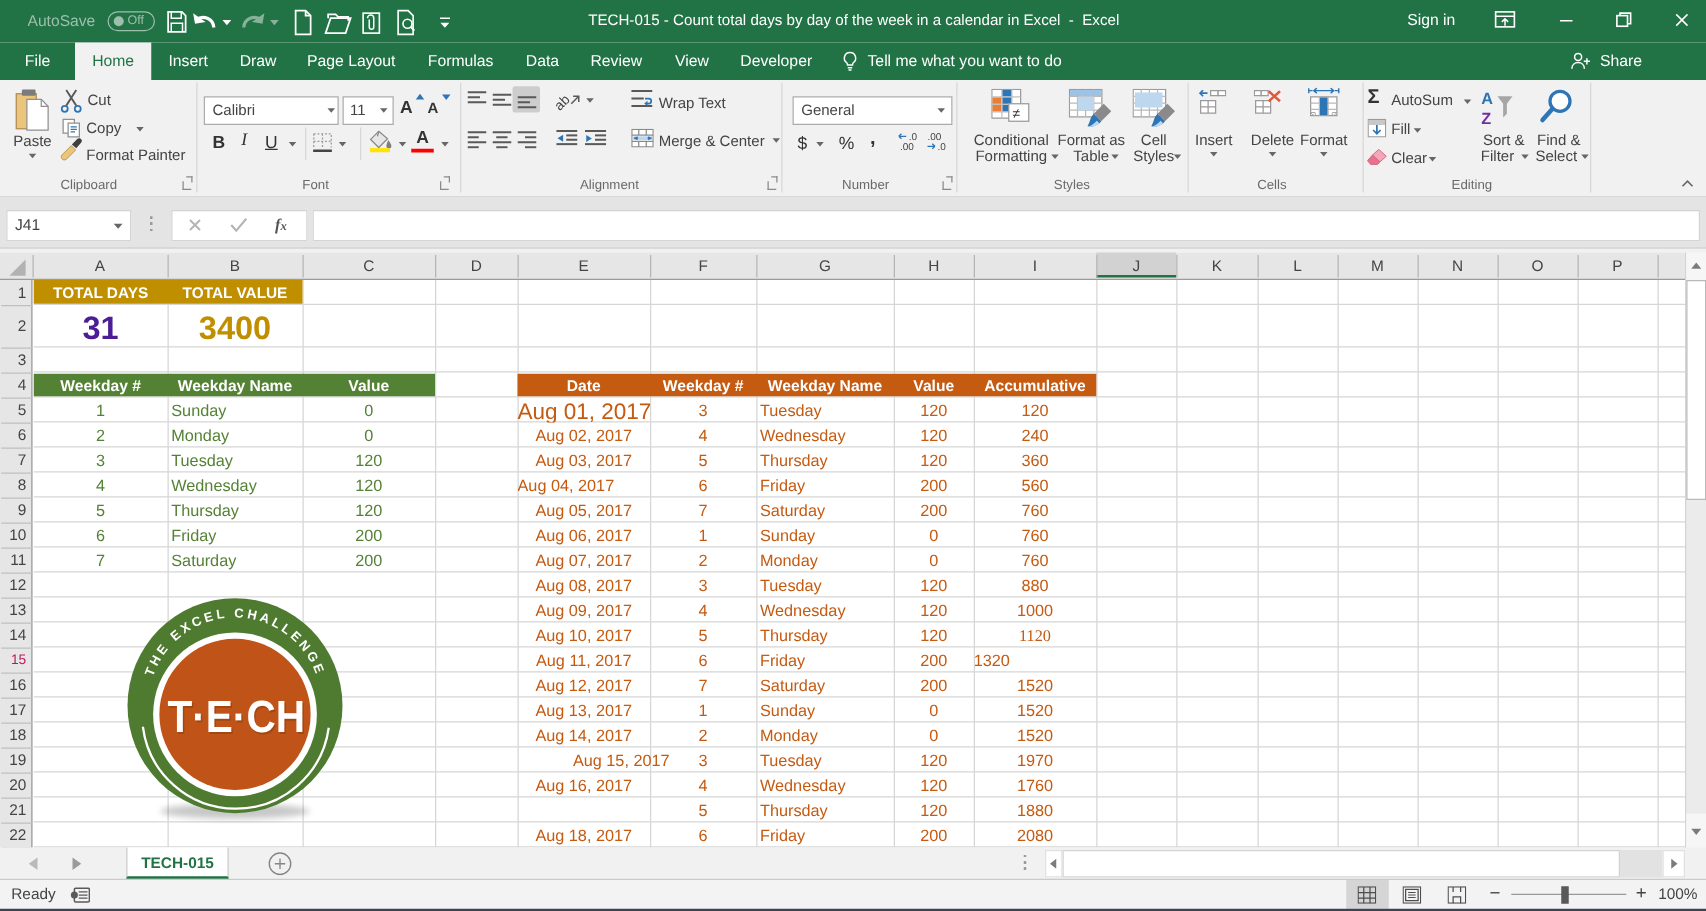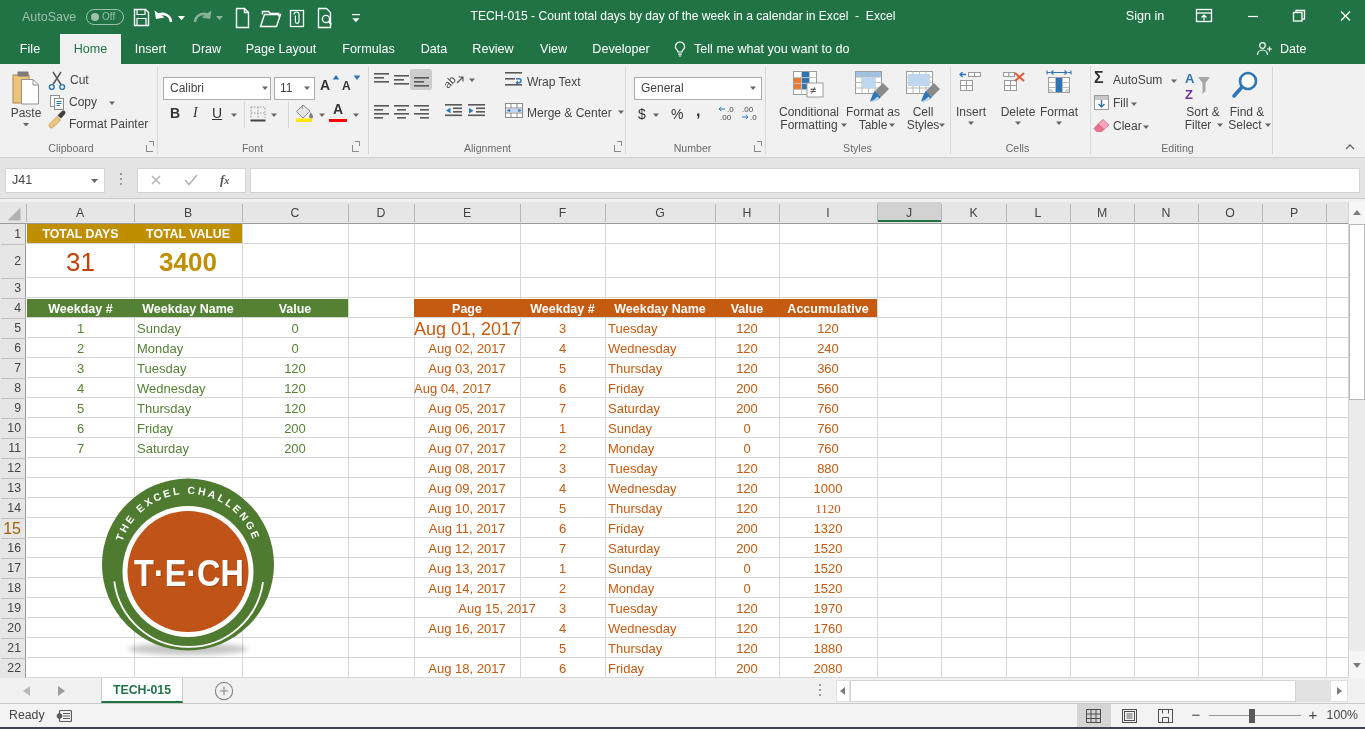--- a/index.html
+++ b/index.html
@@ -87,21 +87,21 @@
 </g>
   </svg>
 <div class="tabtxt" style="left:694px;top:34px;width:200px;text-align:left">Tell me what you want to do</div>
 <svg class="abs" style="left:1256px;top:41px" width="18" height="16" viewBox="0 0 18 16">
 <g stroke="#fff" fill="none" stroke-width="1.2">
 <circle cx="6.5" cy="4.5" r="2.8"></circle>
       <path d="M1.5 14 c0-3 2.2-5 5-5 s5 2 5 5"></path>
 <path d="M13.5 5.5 v5 m-2.5 -2.5 h5"></path>
 </g>
   </svg>
-<div class="tabtxt" style="left:1280px;top:34px;width:46px;text-align:left">Date</div>
+<div class="tabtxt" style="left:1280px;top:34px;width:46px;text-align:left">Share</div>
 <div class="abs" style="left:0;top:64px;width:1365px;height:94px;background:#f1f1f1;border-bottom:1px solid #cfcfcf"></div>
 <div class="gsep" style="left:157px"></div>
 <div class="gsep" style="left:368px"></div>
 <div class="gsep" style="left:625px"></div>
 <div class="gsep" style="left:765px"></div>
 <div class="gsep" style="left:950px"></div>
 <div class="gsep" style="left:1090px"></div>
 <div class="gsep" style="left:1272px"></div>
 <div class="glab" style="left:14px;width:114px">Clipboard</div>
 <div class="glab" style="left:180px;width:145px">Font</div>
@@ -506,21 +506,21 @@
 <div class="c" style="left:0;top:418px;width:21px;height:20px;line-height:21px;font-size:12.3px;color:#444;text-align:right">10</div>
 <div class="abs" style="left:1px;top:438px;width:25px;height:1px;background:#c0c0c0"></div>
 <div class="c" style="left:0;top:438px;width:21px;height:20px;line-height:21px;font-size:12.3px;color:#444;text-align:right">11</div>
 <div class="abs" style="left:1px;top:458px;width:25px;height:1px;background:#c0c0c0"></div>
 <div class="c" style="left:0;top:458px;width:21px;height:20px;line-height:21px;font-size:12.3px;color:#444;text-align:right">12</div>
 <div class="abs" style="left:1px;top:478px;width:25px;height:1px;background:#c0c0c0"></div>
 <div class="c" style="left:0;top:478px;width:21px;height:20px;line-height:21px;font-size:12.3px;color:#444;text-align:right">13</div>
 <div class="abs" style="left:1px;top:498px;width:25px;height:1px;background:#c0c0c0"></div>
 <div class="c" style="left:0;top:498px;width:21px;height:20px;line-height:21px;font-size:12.3px;color:#444;text-align:right">14</div>
 <div class="abs" style="left:1px;top:518px;width:25px;height:1px;background:#c0c0c0"></div>
-<div class="c" style="left:0;top:518px;width:21px;height:20px;line-height:21px;font-size:16px;color:#a16207;text-align:right">15</div>
+<div class="c" style="left:0;top:518px;width:21px;height:20px;line-height:21px;font-size:11px;color:#be185d;text-align:right">15</div>
 <div class="abs" style="left:1px;top:538px;width:25px;height:1px;background:#c0c0c0"></div>
 <div class="c" style="left:0;top:538px;width:21px;height:20px;line-height:21px;font-size:12.3px;color:#444;text-align:right">16</div>
 <div class="abs" style="left:1px;top:558px;width:25px;height:1px;background:#c0c0c0"></div>
 <div class="c" style="left:0;top:558px;width:21px;height:20px;line-height:21px;font-size:12.3px;color:#444;text-align:right">17</div>
 <div class="abs" style="left:1px;top:578px;width:25px;height:1px;background:#c0c0c0"></div>
 <div class="c" style="left:0;top:578px;width:21px;height:20px;line-height:21px;font-size:12.3px;color:#444;text-align:right">18</div>
 <div class="abs" style="left:1px;top:598px;width:25px;height:1px;background:#c0c0c0"></div>
 <div class="c" style="left:0;top:598px;width:21px;height:20px;line-height:21px;font-size:12.3px;color:#444;text-align:right">19</div>
 <div class="abs" style="left:1px;top:618px;width:25px;height:1px;background:#c0c0c0"></div>
 <div class="c" style="left:0;top:618px;width:21px;height:20px;line-height:21px;font-size:12.3px;color:#444;text-align:right">20</div>
@@ -565,28 +565,28 @@
 <div class="hl" style="left:27px;top:557px;width:1321px"></div>
 <div class="hl" style="left:27px;top:577px;width:1321px"></div>
 <div class="hl" style="left:27px;top:597px;width:1321px"></div>
 <div class="hl" style="left:27px;top:617px;width:1321px"></div>
 <div class="hl" style="left:27px;top:637px;width:1321px"></div>
 <div class="hl" style="left:27px;top:657px;width:1321px"></div>
 <div class="hl" style="left:27px;top:677px;width:1321px"></div>
 <div class="abs" style="left:27px;top:224px;width:215px;height:19px;background:#BF8F00"></div>
 <div class="c" style="left:27px;top:224.5px;width:107px;height:19.5px;line-height:19.5px;color:#fff;text-align:center;font-size:12.3px;font-weight:bold;">TOTAL DAYS</div>
 <div class="c" style="left:134px;top:224.5px;width:108px;height:19.5px;line-height:19.5px;color:#fff;text-align:center;font-size:12.3px;font-weight:bold;">TOTAL VALUE</div>
-<div class="c" style="left:27px;top:246px;width:107px;height:32px;line-height:32px;color:#c2410c;text-align:center;font-size:26px;font-weight:normal;">31</div>
+<div class="c" style="left:27px;top:246px;width:107px;height:32px;line-height:32px;color:#4c1d95;text-align:center;font-size:26px;font-weight:bold;">31</div>
 <div class="c" style="left:134px;top:246px;width:108px;height:32px;line-height:32px;color:#BF8F00;text-align:center;font-size:26px;font-weight:bold;">3400</div>
 <div class="abs" style="left:27px;top:299px;width:321px;height:18px;background:#548235"></div>
 <div class="c" style="left:27px;top:299.5px;width:107px;height:18.5px;line-height:18.5px;color:#fff;text-align:center;font-size:12.5px;font-weight:bold;">Weekday #</div>
 <div class="c" style="left:134px;top:299.5px;width:108px;height:18.5px;line-height:18.5px;color:#fff;text-align:center;font-size:12.5px;font-weight:bold;">Weekday Name</div>
 <div class="c" style="left:242px;top:299.5px;width:106px;height:18.5px;line-height:18.5px;color:#fff;text-align:center;font-size:12.5px;font-weight:bold;">Value</div>
 <div class="abs" style="left:414px;top:299px;width:463px;height:18px;background:#C55A11"></div>
-<div class="c" style="left:414px;top:299.5px;width:106px;height:18.5px;line-height:18.5px;color:#fff;text-align:center;font-size:12.5px;font-weight:bold;">Page</div>
+<div class="c" style="left:414px;top:299.5px;width:106px;height:18.5px;line-height:18.5px;color:#fff;text-align:center;font-size:12.5px;font-weight:bold;">Date</div>
 <div class="c" style="left:520px;top:299.5px;width:85px;height:18.5px;line-height:18.5px;color:#fff;text-align:center;font-size:12.5px;font-weight:bold;">Weekday #</div>
 <div class="c" style="left:605px;top:299.5px;width:110px;height:18.5px;line-height:18.5px;color:#fff;text-align:center;font-size:12.5px;font-weight:bold;">Weekday Name</div>
 <div class="c" style="left:715px;top:299.5px;width:64px;height:18.5px;line-height:18.5px;color:#fff;text-align:center;font-size:12.5px;font-weight:bold;">Value</div>
 <div class="c" style="left:779px;top:299.5px;width:98px;height:18.5px;line-height:18.5px;color:#fff;text-align:center;font-size:12.5px;font-weight:bold;">Accumulative</div>
 <div class="c" style="left:27px;top:319.5px;width:107px;height:18.5px;line-height:18.5px;color:#548235;text-align:center;font-size:13px;">1</div>
 <div class="c" style="left:136px;top:319.5px;width:106px;height:18.5px;line-height:18.5px;color:#548235;text-align:left;font-size:13px;padding-left:1px;">Sunday</div>
 <div class="c" style="left:242px;top:319.5px;width:106px;height:18.5px;line-height:18.5px;color:#548235;text-align:center;font-size:13px;">0</div>
 <div class="c" style="left:27px;top:339.5px;width:107px;height:18.5px;line-height:18.5px;color:#548235;text-align:center;font-size:13px;">2</div>
 <div class="c" style="left:136px;top:339.5px;width:106px;height:18.5px;line-height:18.5px;color:#548235;text-align:left;font-size:13px;padding-left:1px;">Monday</div>
 <div class="c" style="left:242px;top:339.5px;width:106px;height:18.5px;line-height:18.5px;color:#548235;text-align:center;font-size:13px;">0</div>
@@ -652,21 +652,21 @@
 <div class="c" style="left:779px;top:479.5px;width:98px;height:18.5px;line-height:18.5px;color:#C55A11;text-align:center;font-size:13px;">1000</div>
 <div class="c" style="left:414px;top:499.5px;width:106px;height:18.5px;line-height:18.5px;color:#C55A11;text-align:center;font-size:13px;">Aug 10, 2017</div>
 <div class="c" style="left:520px;top:499.5px;width:85px;height:18.5px;line-height:18.5px;color:#C55A11;text-align:center;font-size:13px;">5</div>
 <div class="c" style="left:607px;top:499.5px;width:108px;height:18.5px;line-height:18.5px;color:#C55A11;text-align:left;font-size:13px;padding-left:1px;">Thursday</div>
 <div class="c" style="left:715px;top:499.5px;width:64px;height:18.5px;line-height:18.5px;color:#C55A11;text-align:center;font-size:13px;">120</div>
 <div class="c" style="left:779px;top:499.5px;width:98px;height:18.5px;line-height:18.5px;color:#C55A11;text-align:center;font-size:13px;font-family:Liberation Serif, serif;">1120</div>
 <div class="c" style="left:414px;top:519.5px;width:106px;height:18.5px;line-height:18.5px;color:#C55A11;text-align:center;font-size:13px;">Aug 11, 2017</div>
 <div class="c" style="left:520px;top:519.5px;width:85px;height:18.5px;line-height:18.5px;color:#C55A11;text-align:center;font-size:13px;">6</div>
 <div class="c" style="left:607px;top:519.5px;width:108px;height:18.5px;line-height:18.5px;color:#C55A11;text-align:left;font-size:13px;padding-left:1px;">Friday</div>
 <div class="c" style="left:715px;top:519.5px;width:64px;height:18.5px;line-height:18.5px;color:#C55A11;text-align:center;font-size:13px;">200</div>
-<div class="c" style="left:779px;top:519.5px;width:98px;height:18.5px;line-height:18.5px;color:#C55A11;text-align:center;font-size:13px;">1320</div>
+<div class="c" style="left:779px;top:519.5px;width:98px;height:18.5px;line-height:18.5px;color:#C55A11;font-size:13px;">1320</div>
 <div class="c" style="left:414px;top:539.5px;width:106px;height:18.5px;line-height:18.5px;color:#C55A11;text-align:center;font-size:13px;">Aug 12, 2017</div>
 <div class="c" style="left:520px;top:539.5px;width:85px;height:18.5px;line-height:18.5px;color:#C55A11;text-align:center;font-size:13px;">7</div>
 <div class="c" style="left:607px;top:539.5px;width:108px;height:18.5px;line-height:18.5px;color:#C55A11;text-align:left;font-size:13px;padding-left:1px;">Saturday</div>
 <div class="c" style="left:715px;top:539.5px;width:64px;height:18.5px;line-height:18.5px;color:#C55A11;text-align:center;font-size:13px;">200</div>
 <div class="c" style="left:779px;top:539.5px;width:98px;height:18.5px;line-height:18.5px;color:#C55A11;text-align:center;font-size:13px;">1520</div>
 <div class="c" style="left:414px;top:559.5px;width:106px;height:18.5px;line-height:18.5px;color:#C55A11;text-align:center;font-size:13px;">Aug 13, 2017</div>
 <div class="c" style="left:520px;top:559.5px;width:85px;height:18.5px;line-height:18.5px;color:#C55A11;text-align:center;font-size:13px;">1</div>
 <div class="c" style="left:607px;top:559.5px;width:108px;height:18.5px;line-height:18.5px;color:#C55A11;text-align:left;font-size:13px;padding-left:1px;">Sunday</div>
 <div class="c" style="left:715px;top:559.5px;width:64px;height:18.5px;line-height:18.5px;color:#C55A11;text-align:center;font-size:13px;">0</div>
 <div class="c" style="left:779px;top:559.5px;width:98px;height:18.5px;line-height:18.5px;color:#C55A11;text-align:center;font-size:13px;">1520</div>

